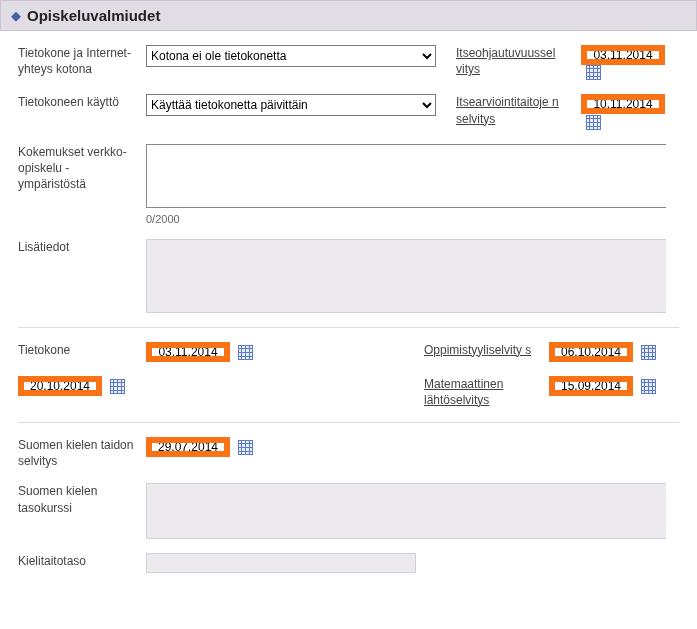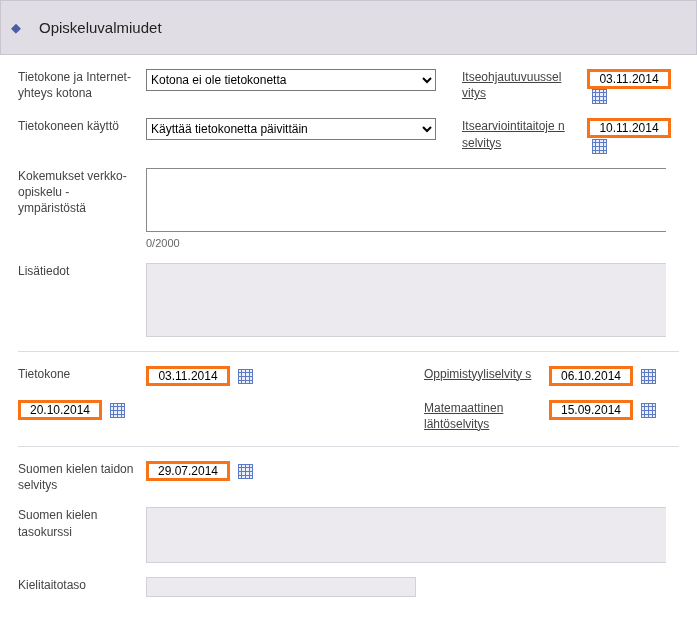--- a/index.html
+++ b/index.html
@@ -18,32 +18,31 @@
     display: flex;
     align-items: center;
     gap: 6px;
   }
   .header-bar .toggle {
     color: #4a5fa3;
     font-size: 13px;
     line-height: 1;
   }
   .header-bar h2 {
-    margin: 12px;
+    margin: 0;
     font-size: 15px;
-    font-weight: normal;
+    font-weight: bold;
     color: #222;
   }
   .content {
     padding: 14px 18px 10px 18px;
   }
   .row {
     display: flex;
     margin-bottom: 14px;
-    gap: 6px;
   }
   .left-col, .right-col {
     display: flex;
     align-items: flex-start;
   }
   .left-col {
     flex: 1;
     margin-right: 20px;
   }
   .right-col {
@@ -72,21 +71,21 @@
     width: 290px;
     height: 22px;
     font-family: inherit;
     font-size: 12px;
     border: 1px solid #7a7a7a;
     background: #fff;
   }
   .date-input {
     width: 84px;
     height: 20px;
-    border: 3px solid #f97316;
+    border: 6px solid #f97316;
     padding: 2px 4px;
     font-family: inherit;
     font-size: 12px;
     text-align: center;
   }
   
   .cal-icon {
     display: inline-block;
     width: 15px;
     height: 15px;

